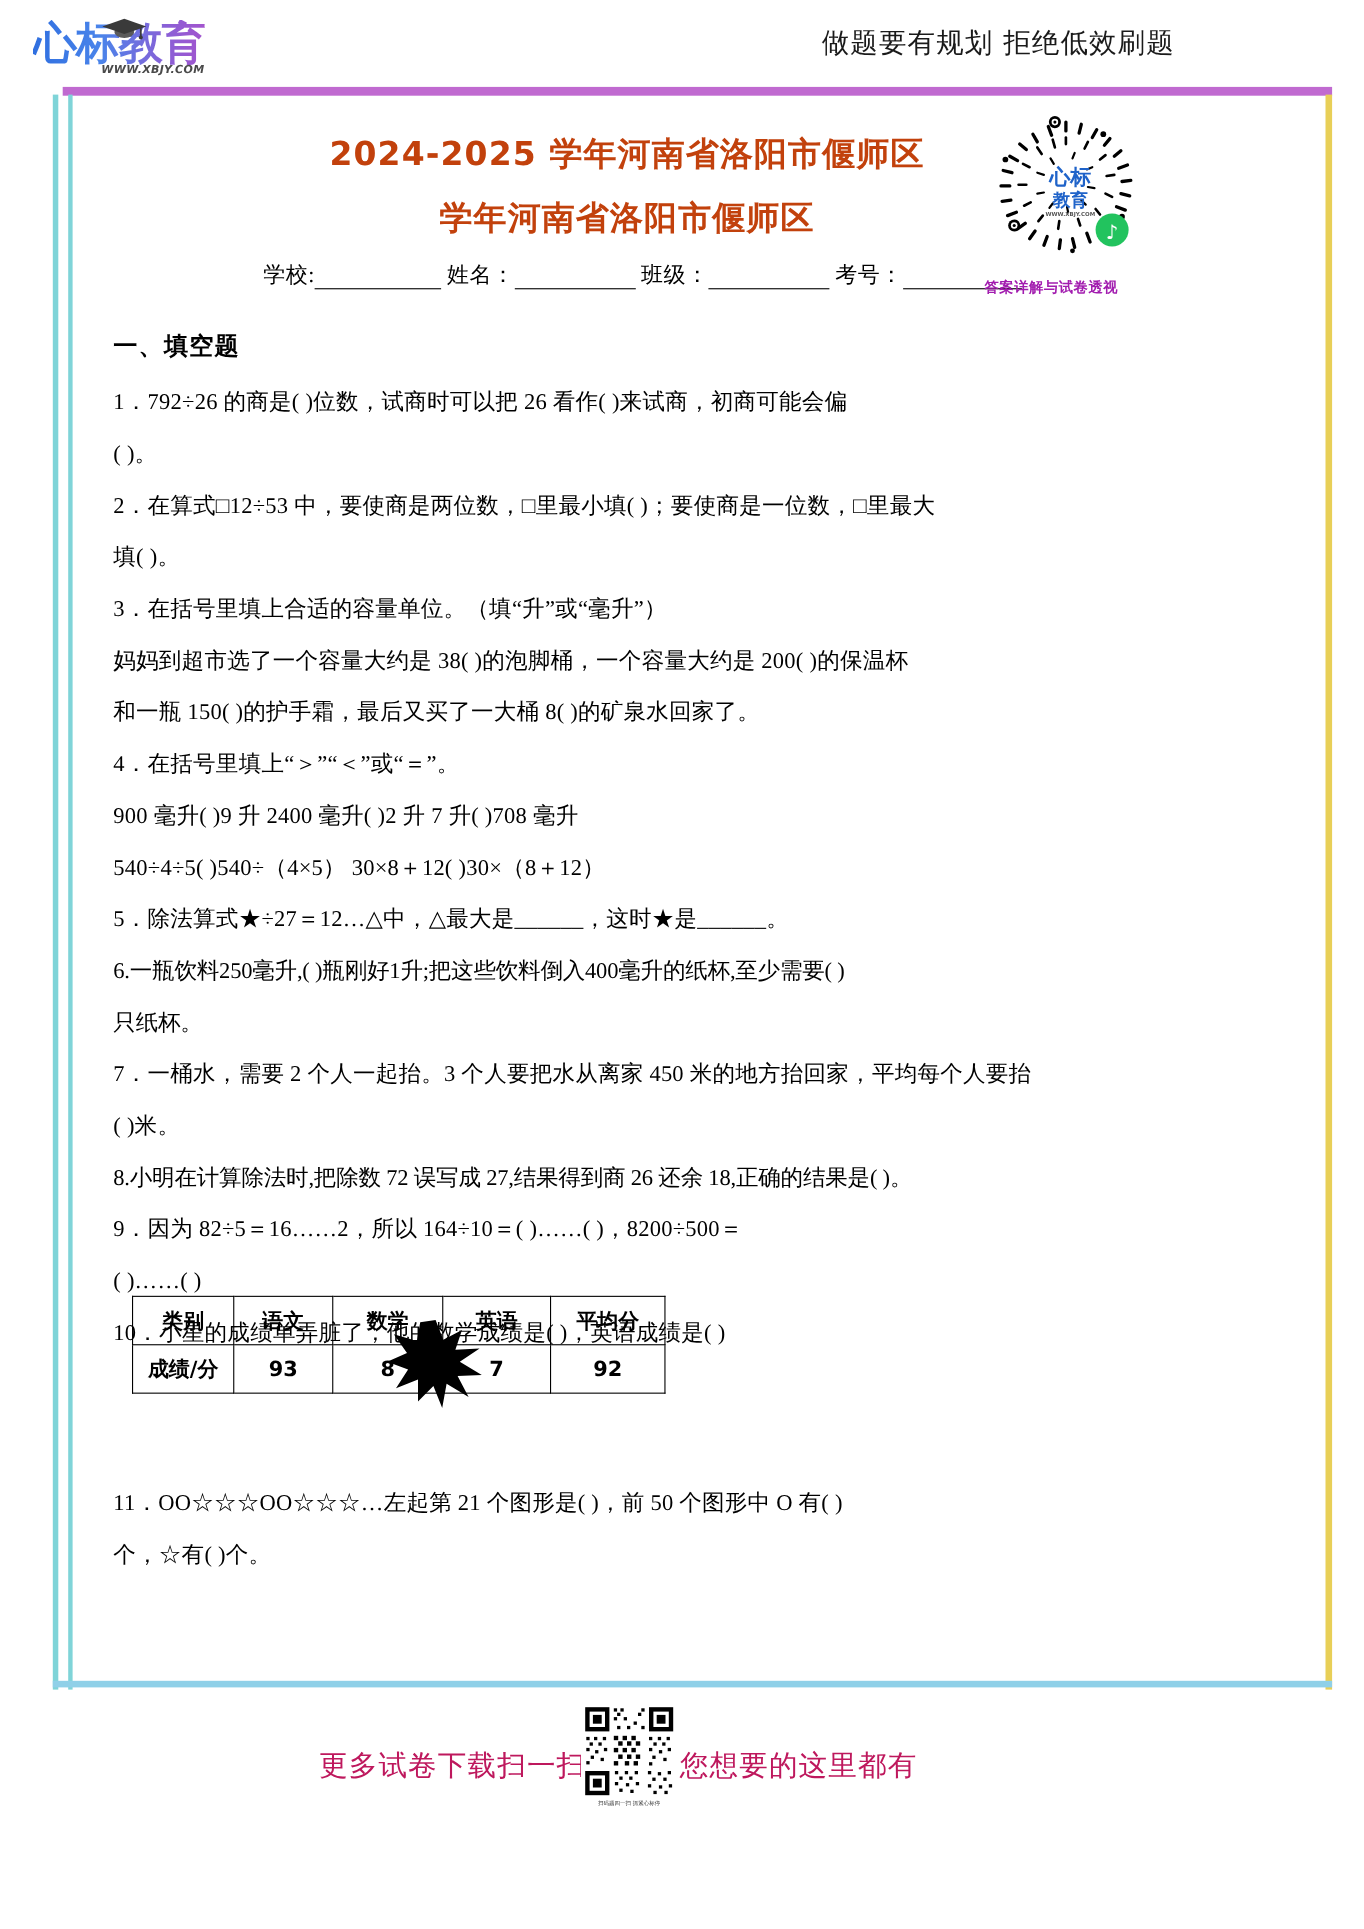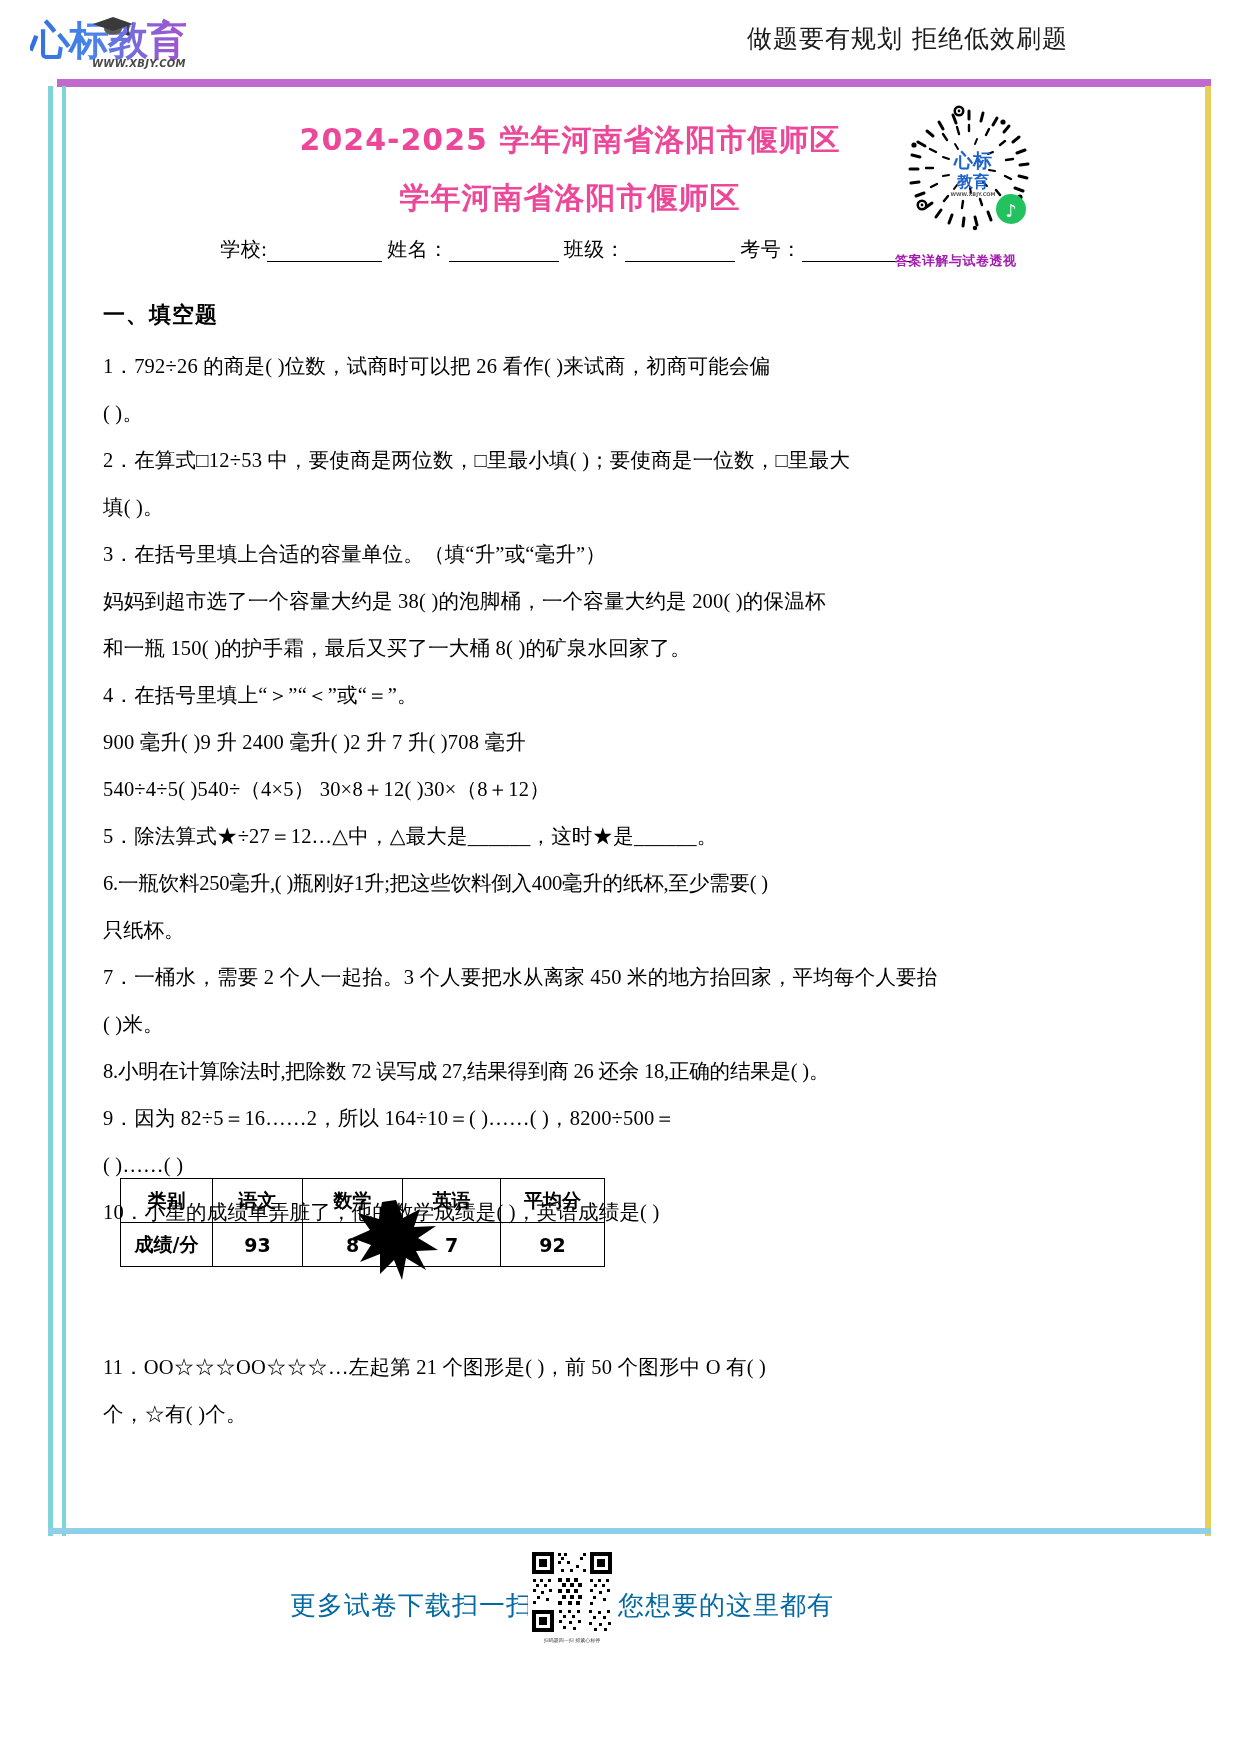--- a/index.html
+++ b/index.html
@@ -73,27 +73,27 @@
   }
 
   
   #title-1, #title-2 {
     position:absolute; width:1000px; left:70px;
     text-align:center;
     font-family:"DejaVu Sans","Liberation Sans",sans-serif;
     font-weight:bold;
     font-size:30px;
     letter-spacing:1px;
-    color:#ec4899;
+    color:#c2410c;
   }
   #title-1 { top:120px; }
   #title-2 { top:178px; }
 
   #fields-line {
-    position:absolute; left:65px; top:236px; width:1000px;
+    position:absolute; left:84px; top:236px; width:1000px;
     text-align:center;
     font-size:20px;
     white-space:nowrap;
   }
   .fld-label { letter-spacing:0.5px; }
   .fld-blank {
     display:inline-block;
     border-bottom:1.4px solid #000;
     vertical-align:baseline;
   }
@@ -167,21 +167,21 @@
   }
   #footer-qr-cap {
     position:absolute; left:528px; top:89px; width:88px;
     text-align:center;
     font-family:"DejaVu Sans","Liberation Sans",sans-serif;
     font-size:5px; color:#333; line-height:7px;
   }
   #footer-left, #footer-right {
     position:absolute; top:40px;
     font-family:"DejaVu Sans","Liberation Sans",sans-serif;
-    font-size:26px; color:#0369a1; letter-spacing:1px;
+    font-size:26px; color:#be185d; letter-spacing:1px;
     white-space:nowrap;
   }
   #footer-left { left:290px; }
   #footer-right { left:618px; }
 </style>
 </head>
 <body>
 
 <div id="header">
 

